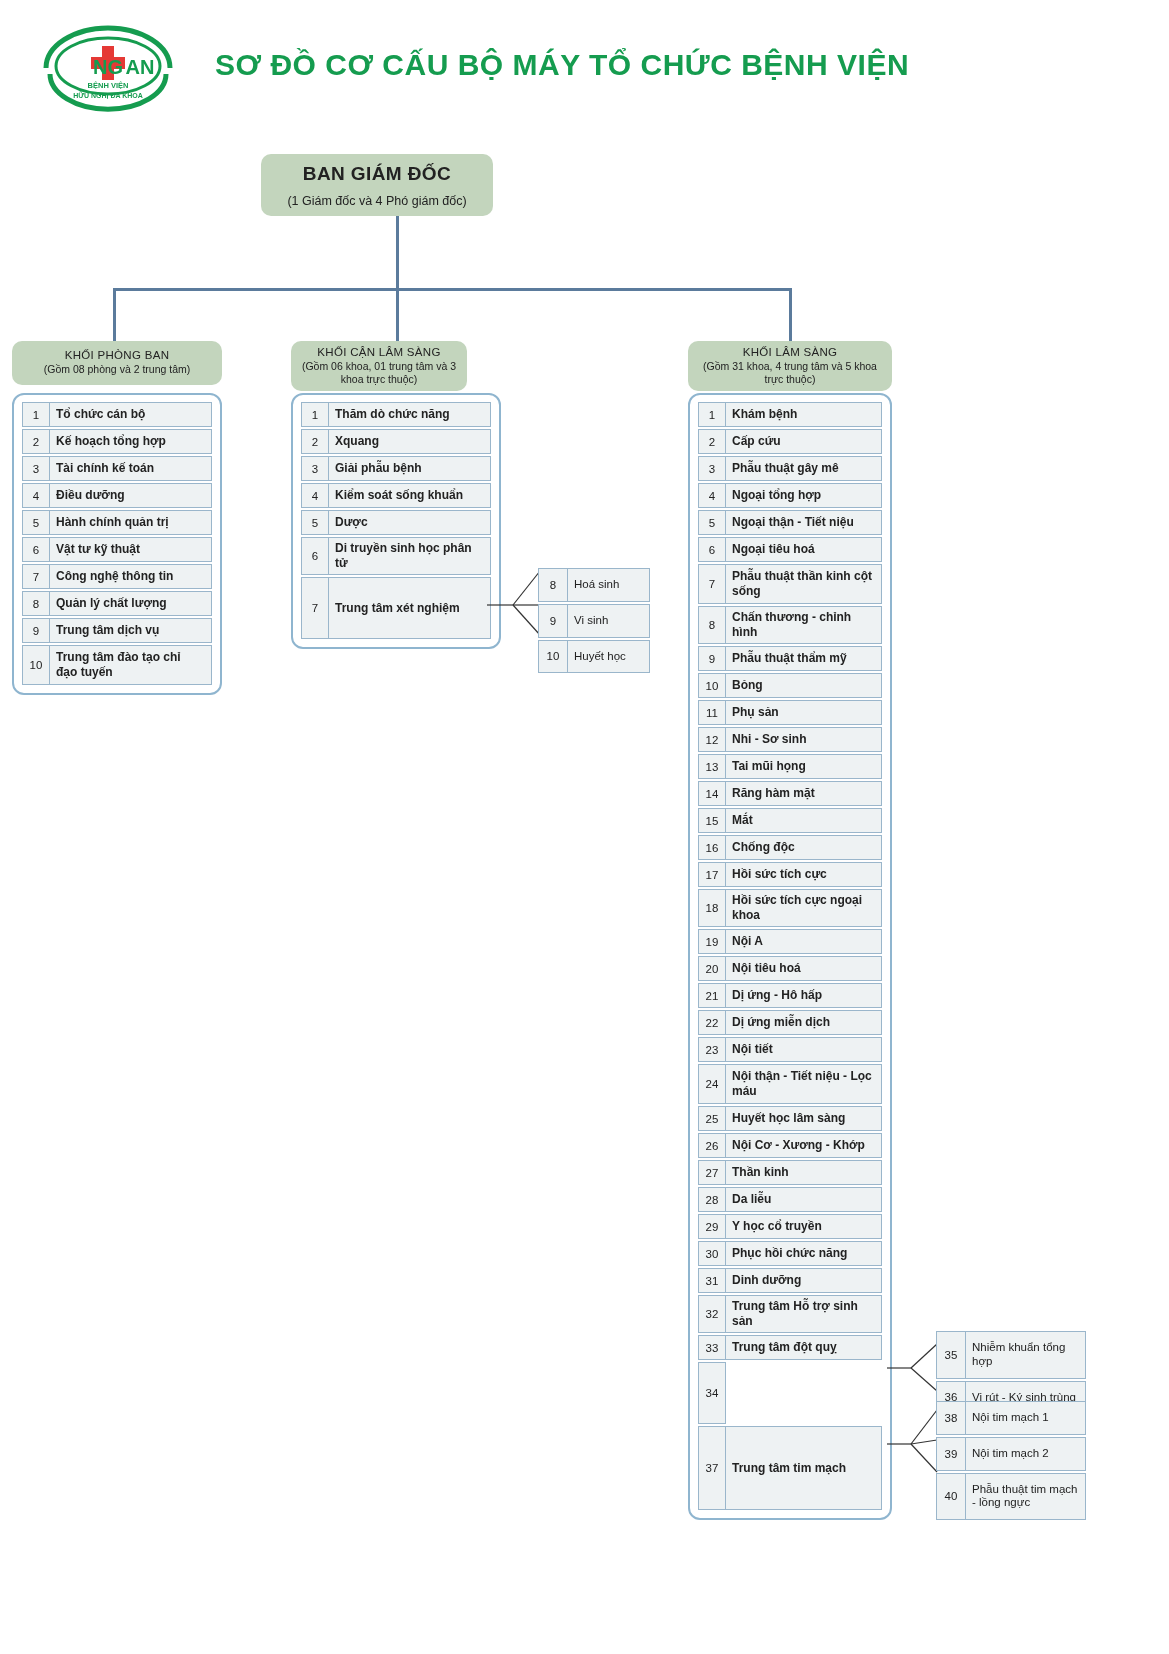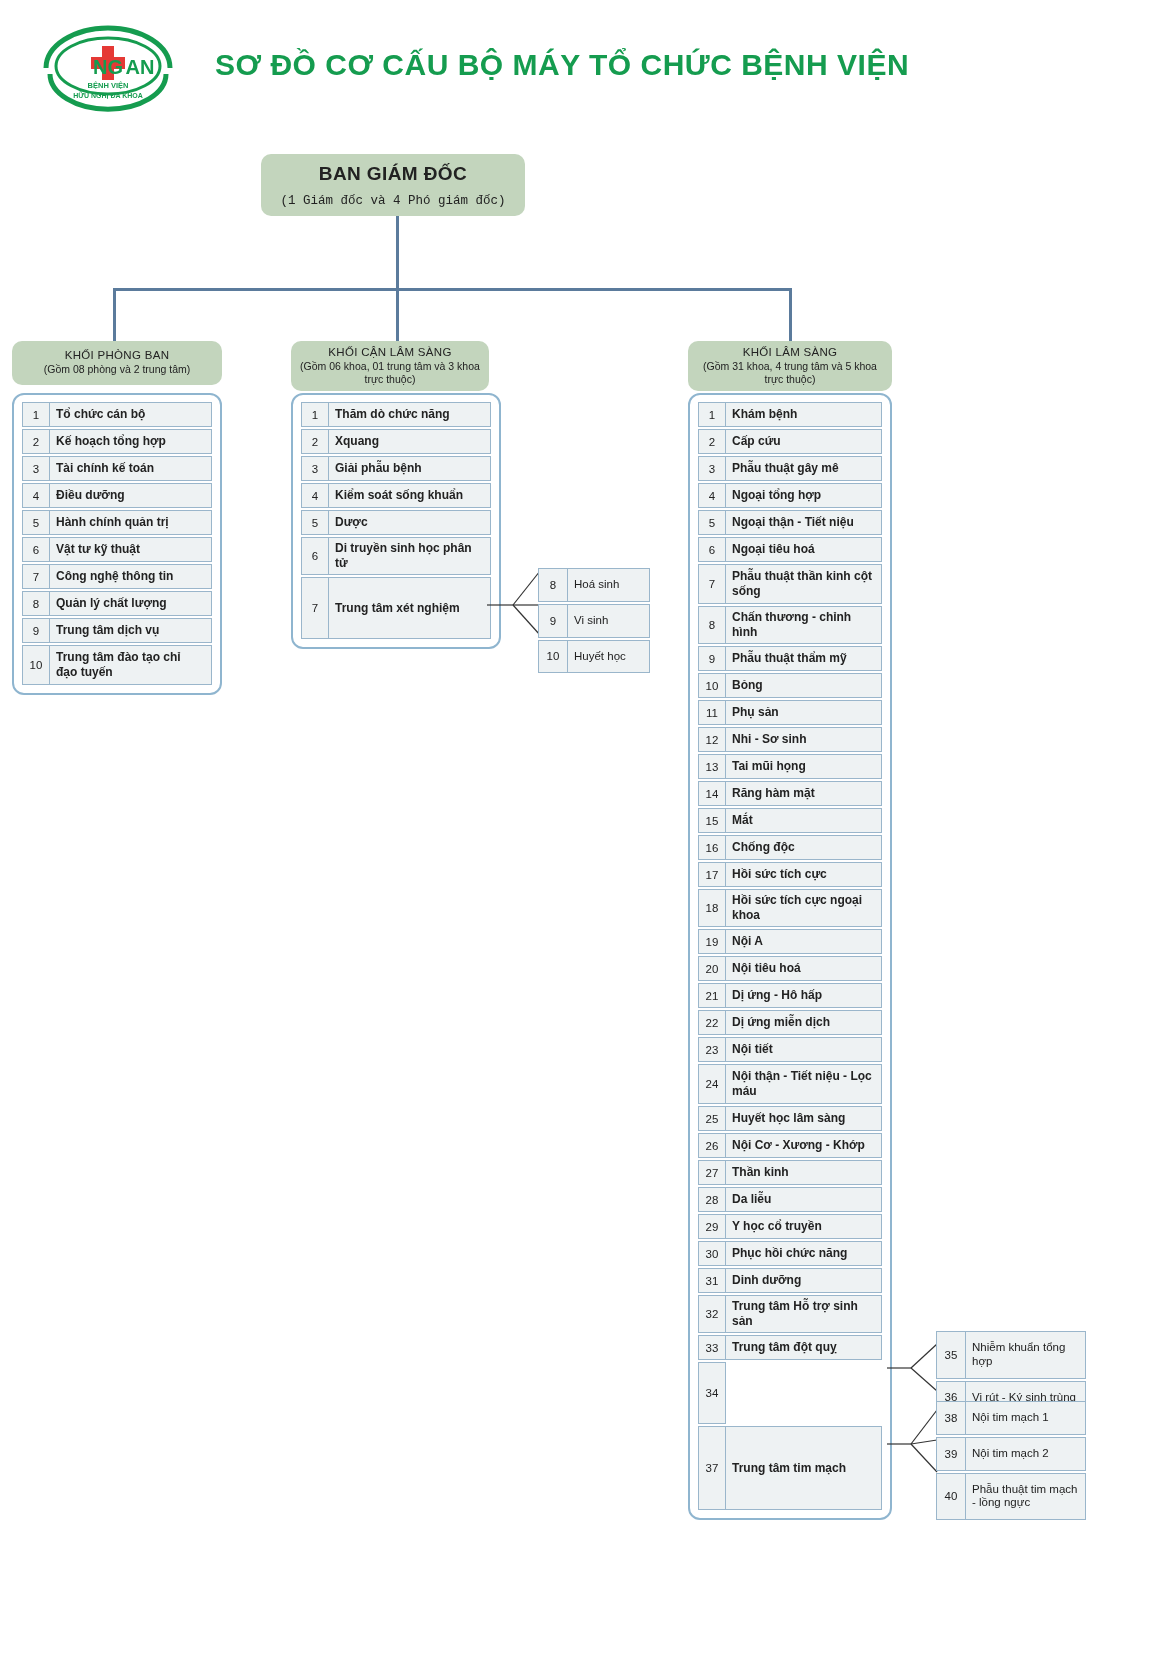--- a/index.html
+++ b/index.html
@@ -16,26 +16,26 @@
     position:absolute;left:215px;top:48px;
     font-size:30px;font-weight:bold;color:#159c4f;letter-spacing:.5px;
     white-space:nowrap;
   }
   
   .line{position:absolute;background:#5b7b9c;}
   .vline{width:3px;}
   .hline{height:3px;}
   
   .topbox{
-    position:absolute;left:261px;top:154px;width:264px;height:62px;
+    position:absolute;left:261px;top:154px;width:232px;height:62px;
     background:#c3d5bd;border-radius:10px;
     display:flex;flex-direction:column;align-items:center;justify-content:center;
   }
   .topbox .t1{font-size:19px;font-weight:bold;color:#222;letter-spacing:.4px;}
-  .topbox .t2{font-size:12.5px;color:#222;margin-top:9px;font-family:Liberation Mono, monospace;}
+  .topbox .t2{font-size:12.5px;color:#222;margin-top:9px;}
   
   .block{position:absolute;}
   .block-head{
     background:#c3d5bd;border-radius:10px;
     display:flex;flex-direction:column;align-items:center;justify-content:center;
     text-align:center;padding:6px 4px;box-sizing:border-box;
   }
   .block-head .h1{font-size:11.5px;font-weight:normal;color:#222;letter-spacing:.3px;}
   .block-head .h2{font-size:10.5px;color:#222;margin-top:2px;line-height:1.25;}
   .panel{
@@ -146,21 +146,21 @@
         <div class="lbl">Trung tâm dịch vụ</div>
       </div>
     <div class="row tall">
         <div class="idx">10</div>
         <div class="lbl">Trung tâm đào tạo chỉ đạo tuyến</div>
       </div>
   </div>
 </div>
 
 <div class="block" style="left:291px;top:341px;width:210px;">
-  <div class="block-head" style="width:198px;height:50px;">
+  <div class="block-head" style="width:176px;height:50px;">
     <div class="h1">KHỐI CẬN LÂM SÀNG</div>
     <div class="h2" style="max-width:190px;">(Gồm 06 khoa, 01 trung tâm và 3 khoa trực thuộc)</div>
   </div>
   <div class="panel" style="width:210px;margin-top:2px;">
     <div class="row">
         <div class="idx">1</div>
         <div class="lbl">Thăm dò chức năng</div>
       </div>
     <div class="row">
         <div class="idx">2</div>

